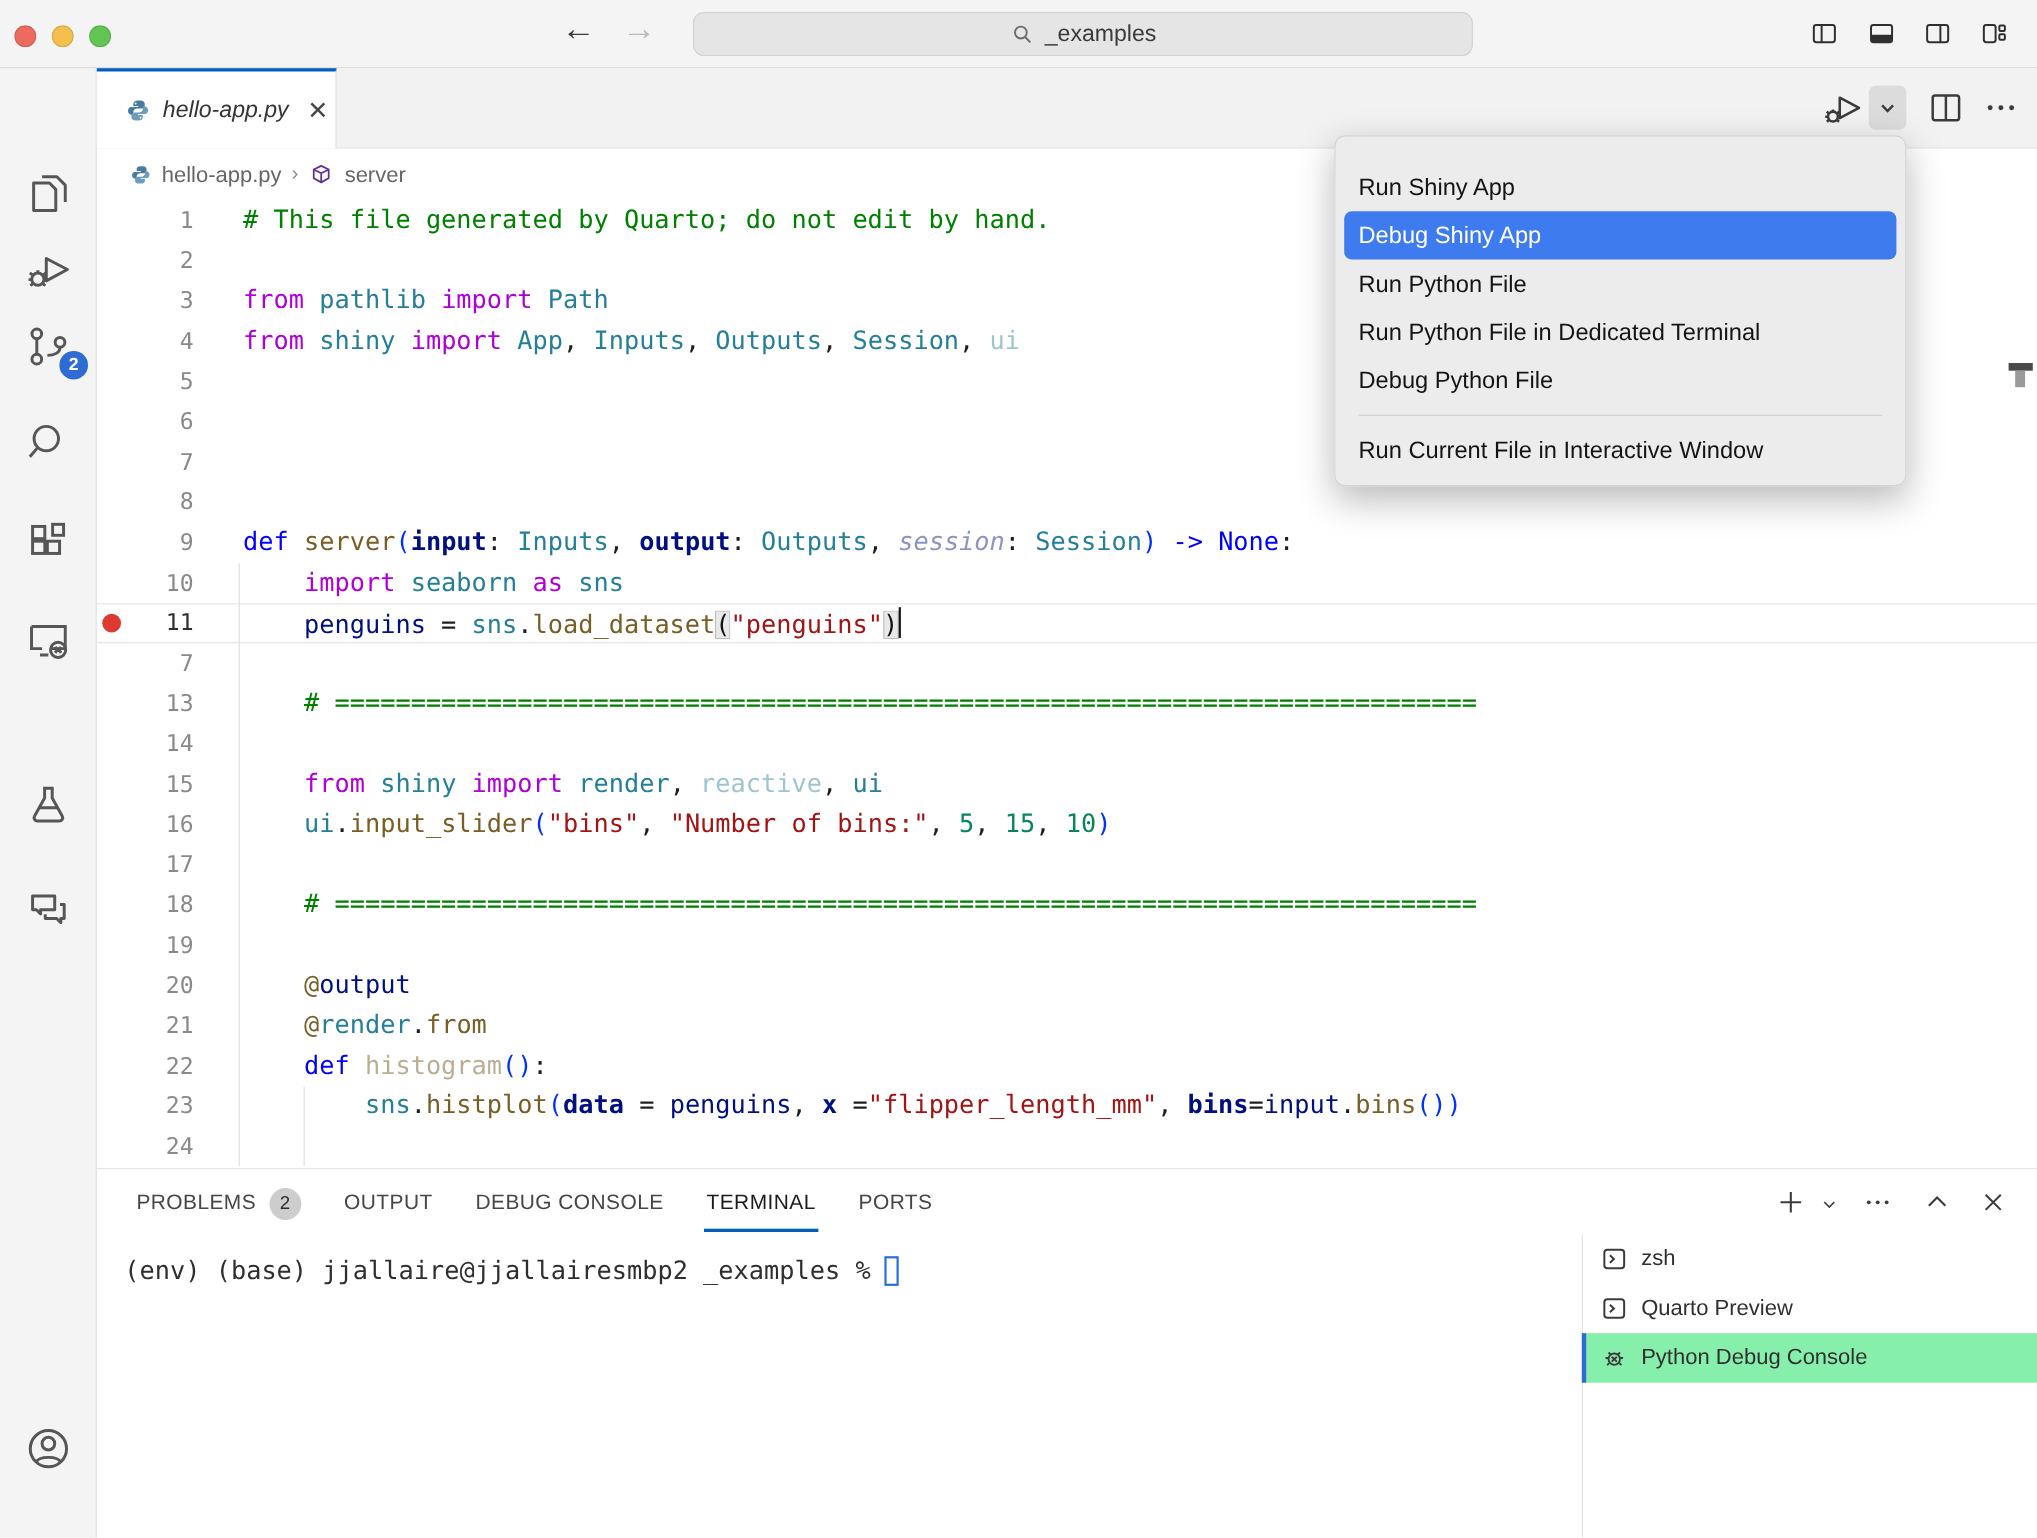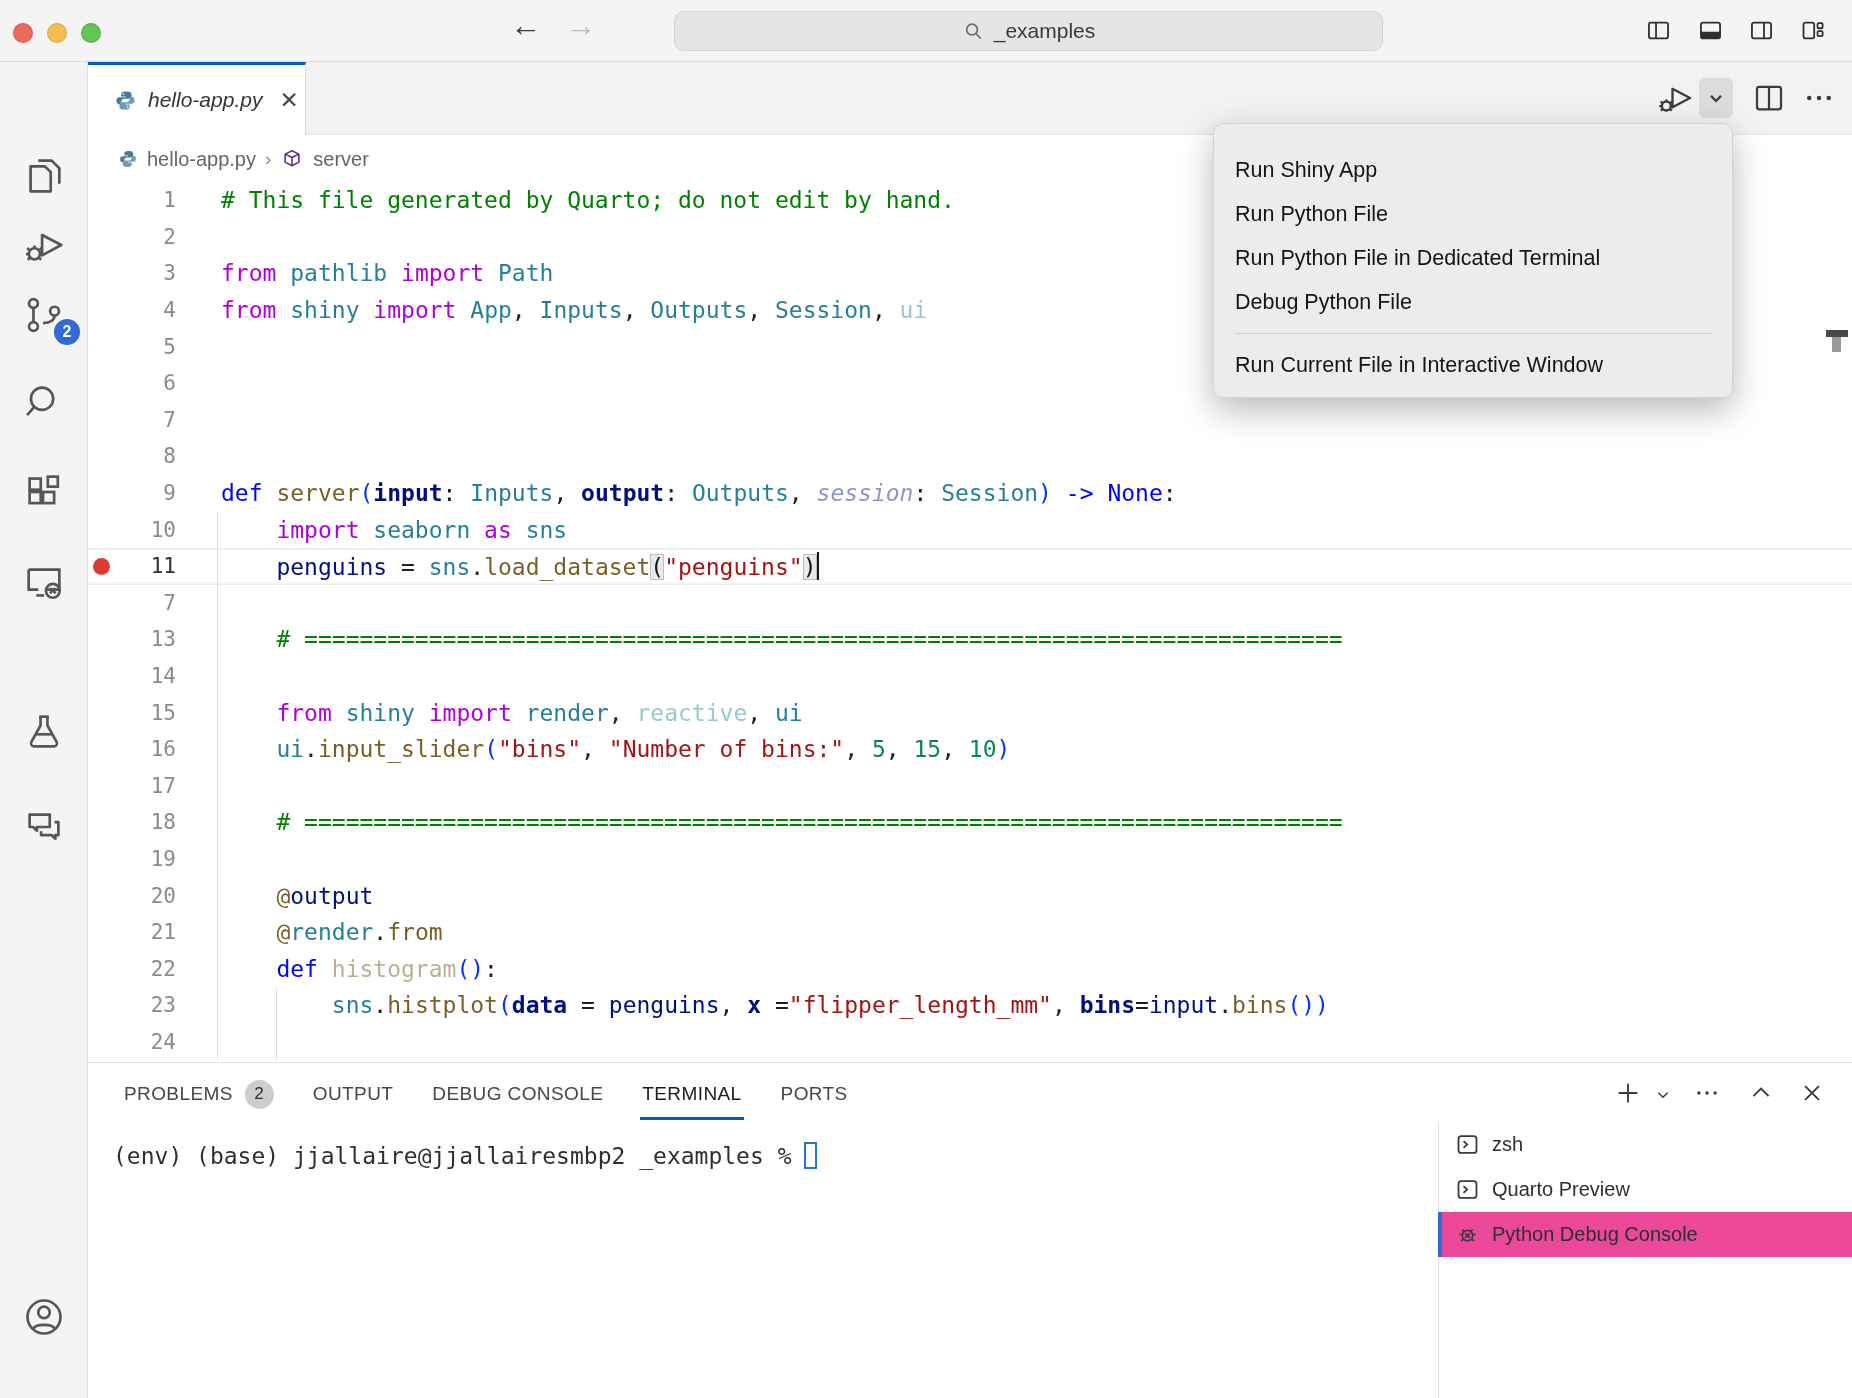--- a/index.html
+++ b/index.html
@@ -13,21 +13,21 @@
   svg{ display:block; }
 
   
   .titlebar{ left:0; top:0; width:1852px; height:62px; background:#f5f4f4; border-bottom:1px solid #dcdcdc; z-index:5;}
   .light{ width:20px; height:20px; border-radius:50%; top:23px; border:1px solid rgba(0,0,0,.12); }
   .light.red{ left:13px; background:#ed6a5e; }
   .light.yellow{ left:47px; background:#f5bf4f; }
   .light.green{ left:81px; background:#62c554; }
   .navarrow{ top:8px; font-size:31px; color:#3a3a3a; width:42px; text-align:center; }
   .navarrow.fwd{ color:#b9b9b9; }
-  .searchbox{ left:630px; top:11px; width:709px; height:40px; background:#e6e5e5; border:1px solid #d3d2d2; border-radius:10px; display:flex; align-items:center; justify-content:center; gap:9px; color:#3a3a3a; font-size:21px;margin-left:44px; }
+  .searchbox{ left:630px; top:11px; width:709px; height:40px; background:#e6e5e5; border:1px solid #d3d2d2; border-radius:10px; display:flex; align-items:center; justify-content:center; gap:9px; color:#3a3a3a; font-size:21px; }
   .wctrl{ top:17px; }
 
   
   .activitybar{ left:0; top:62px; width:88px; height:1336px; background:#f5f4f4; border-right:1px solid #e0e0e0; z-index:4; }
   .ab-item{ left:21px; width:46px; height:46px; }
   .badge{ border-radius:50%; background:var(--badge-blue); color:#fff; font-size:16px; font-weight:bold; display:flex; align-items:center; justify-content:center; }
 
   
   .tabstrip{ left:88px; top:62px; width:1764px; height:73px; background:#f2f2f2; border-bottom:1px solid #e4e4e4; }
   .tab{ left:88px; top:62px; width:218px; height:73px; background:#fff; border-top:3px solid var(--tab-top); border-right:1px solid #dcdcdc; display:flex; align-items:center; padding-left:26px; z-index:6;}
@@ -74,21 +74,21 @@
   .ptabs{ left:124px; top:1074px; display:flex; gap:39px; align-items:center; height:40px; }
   .ptab{ font-size:19px; letter-spacing:.4px; color:#464646; position:relative; display:flex; align-items:center; gap:12px; height:40px; }
   .ptab.active{ color:#1c1c1c; }
   .ptab.active::after{ content:""; position:absolute; left:-2px; right:-2px; bottom:-6px; height:3px; background:var(--accent); }
   .pbadge{ width:29px; height:29px; border-radius:50%; background:#cdcdcd; color:#2e2e2e; font-size:17px; display:flex; align-items:center; justify-content:center; }
   .pact{ top:1078px; }
   .prompt{ left:113px; top:1142px; font-family:"DejaVu Sans Mono", monospace; font-size:23px; color:#2f2f2f; display:flex; align-items:center; }
   .tcursor{ display:inline-block; width:13px; height:27px; border:2.5px solid #2b6fd8; margin-left:12px; }
   .vsep{ left:1438px; top:1122px; width:1px; height:276px; background:#e2e2e2; }
   .trow{ left:1439px; width:413px; height:45px; display:flex; align-items:center; padding-left:15px; gap:11px; font-size:20px; color:#2f2f2f; position:absolute; }
-  .trow.selected{ background:#ec4899;text-align:right; }
+  .trow.selected{ background:#86efac;text-align:right; }
   .trow.selected::before{ content:""; position:absolute; left:-1px; top:0; width:4px; height:45px; background:var(--badge-blue); }
 </style>
 </head>
 <body>
 
 <div class="abs titlebar">
   <span class="abs light red"></span>
   <span class="abs light yellow"></span>
   <span class="abs light green"></span>
   <div class="abs navarrow" style="left:505px">←</div>
@@ -398,20 +398,21 @@
       </div>
     </div>
 </div>
 <div class="abs guide" style="left:217px; top:512px; height:548px;"></div>
 <div class="abs guide" style="left:276px; top:988px; height:72px;"></div>
 <div class="abs mm1"></div>
 <div class="abs mm2"></div>
 
 <div class="abs runmenu">
   <div class="mi">Run Shiny App</div>
+  <div class="mi selected">Debug Shiny App</div>
   <div class="mi">Run Python File</div>
   <div class="mi">Run Python File in Dedicated Terminal</div>
   <div class="mi">Debug Python File</div>
   <div class="msep"></div>
   <div class="mi">Run Current File in Interactive Window</div>
 </div>
 
 <div class="abs panel"></div>
 <div class="abs ptabs">
   <div class="ptab">

